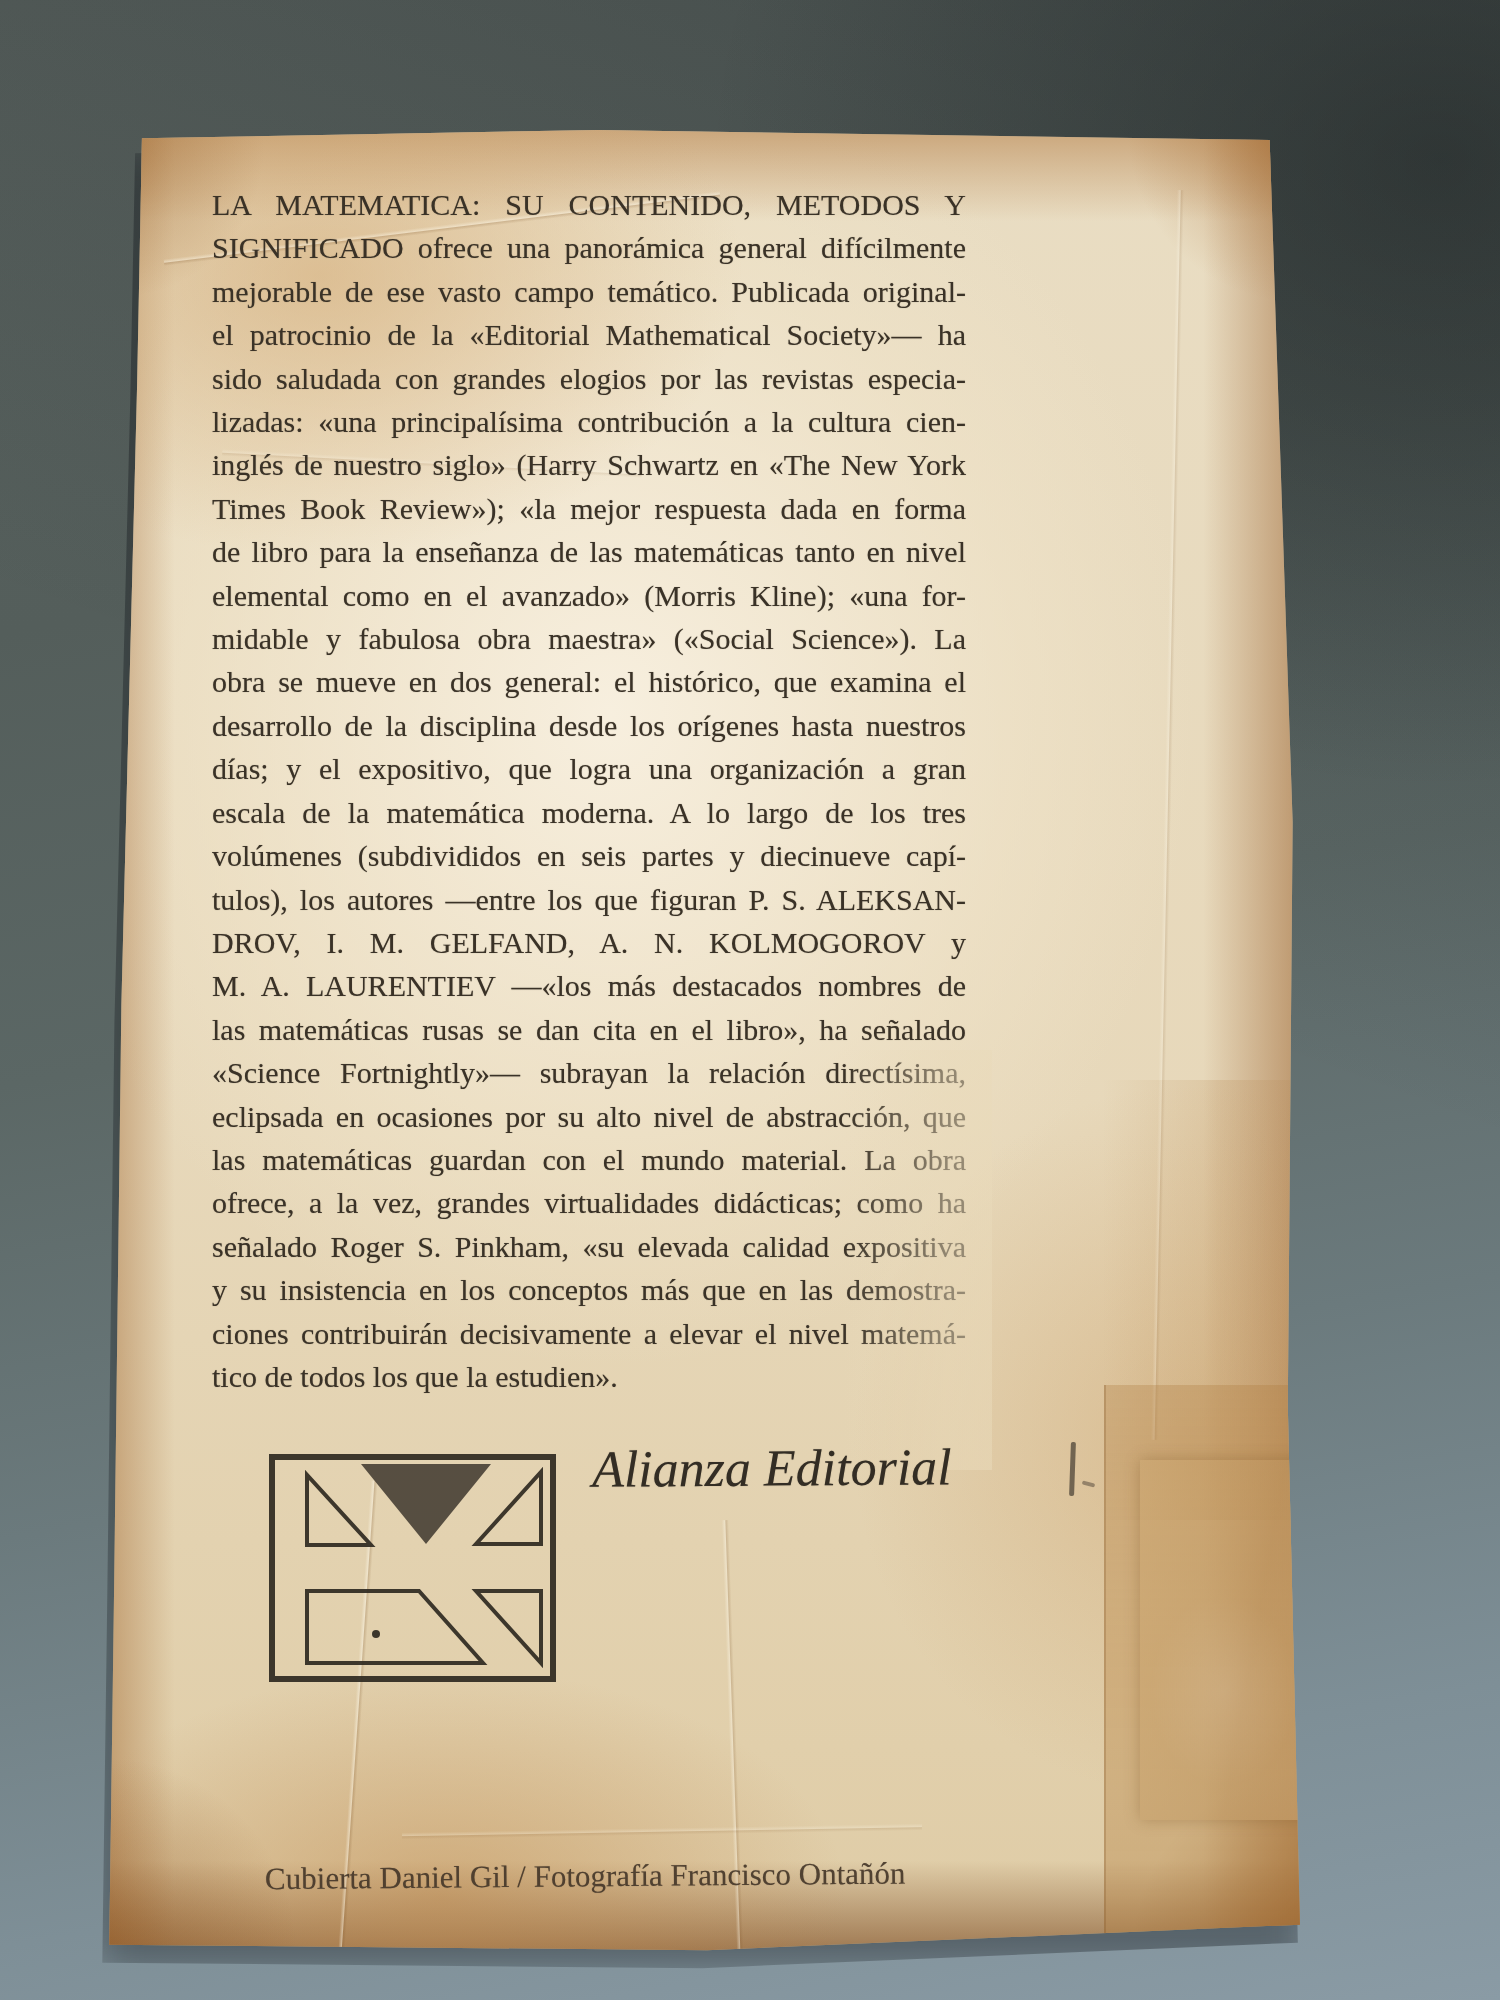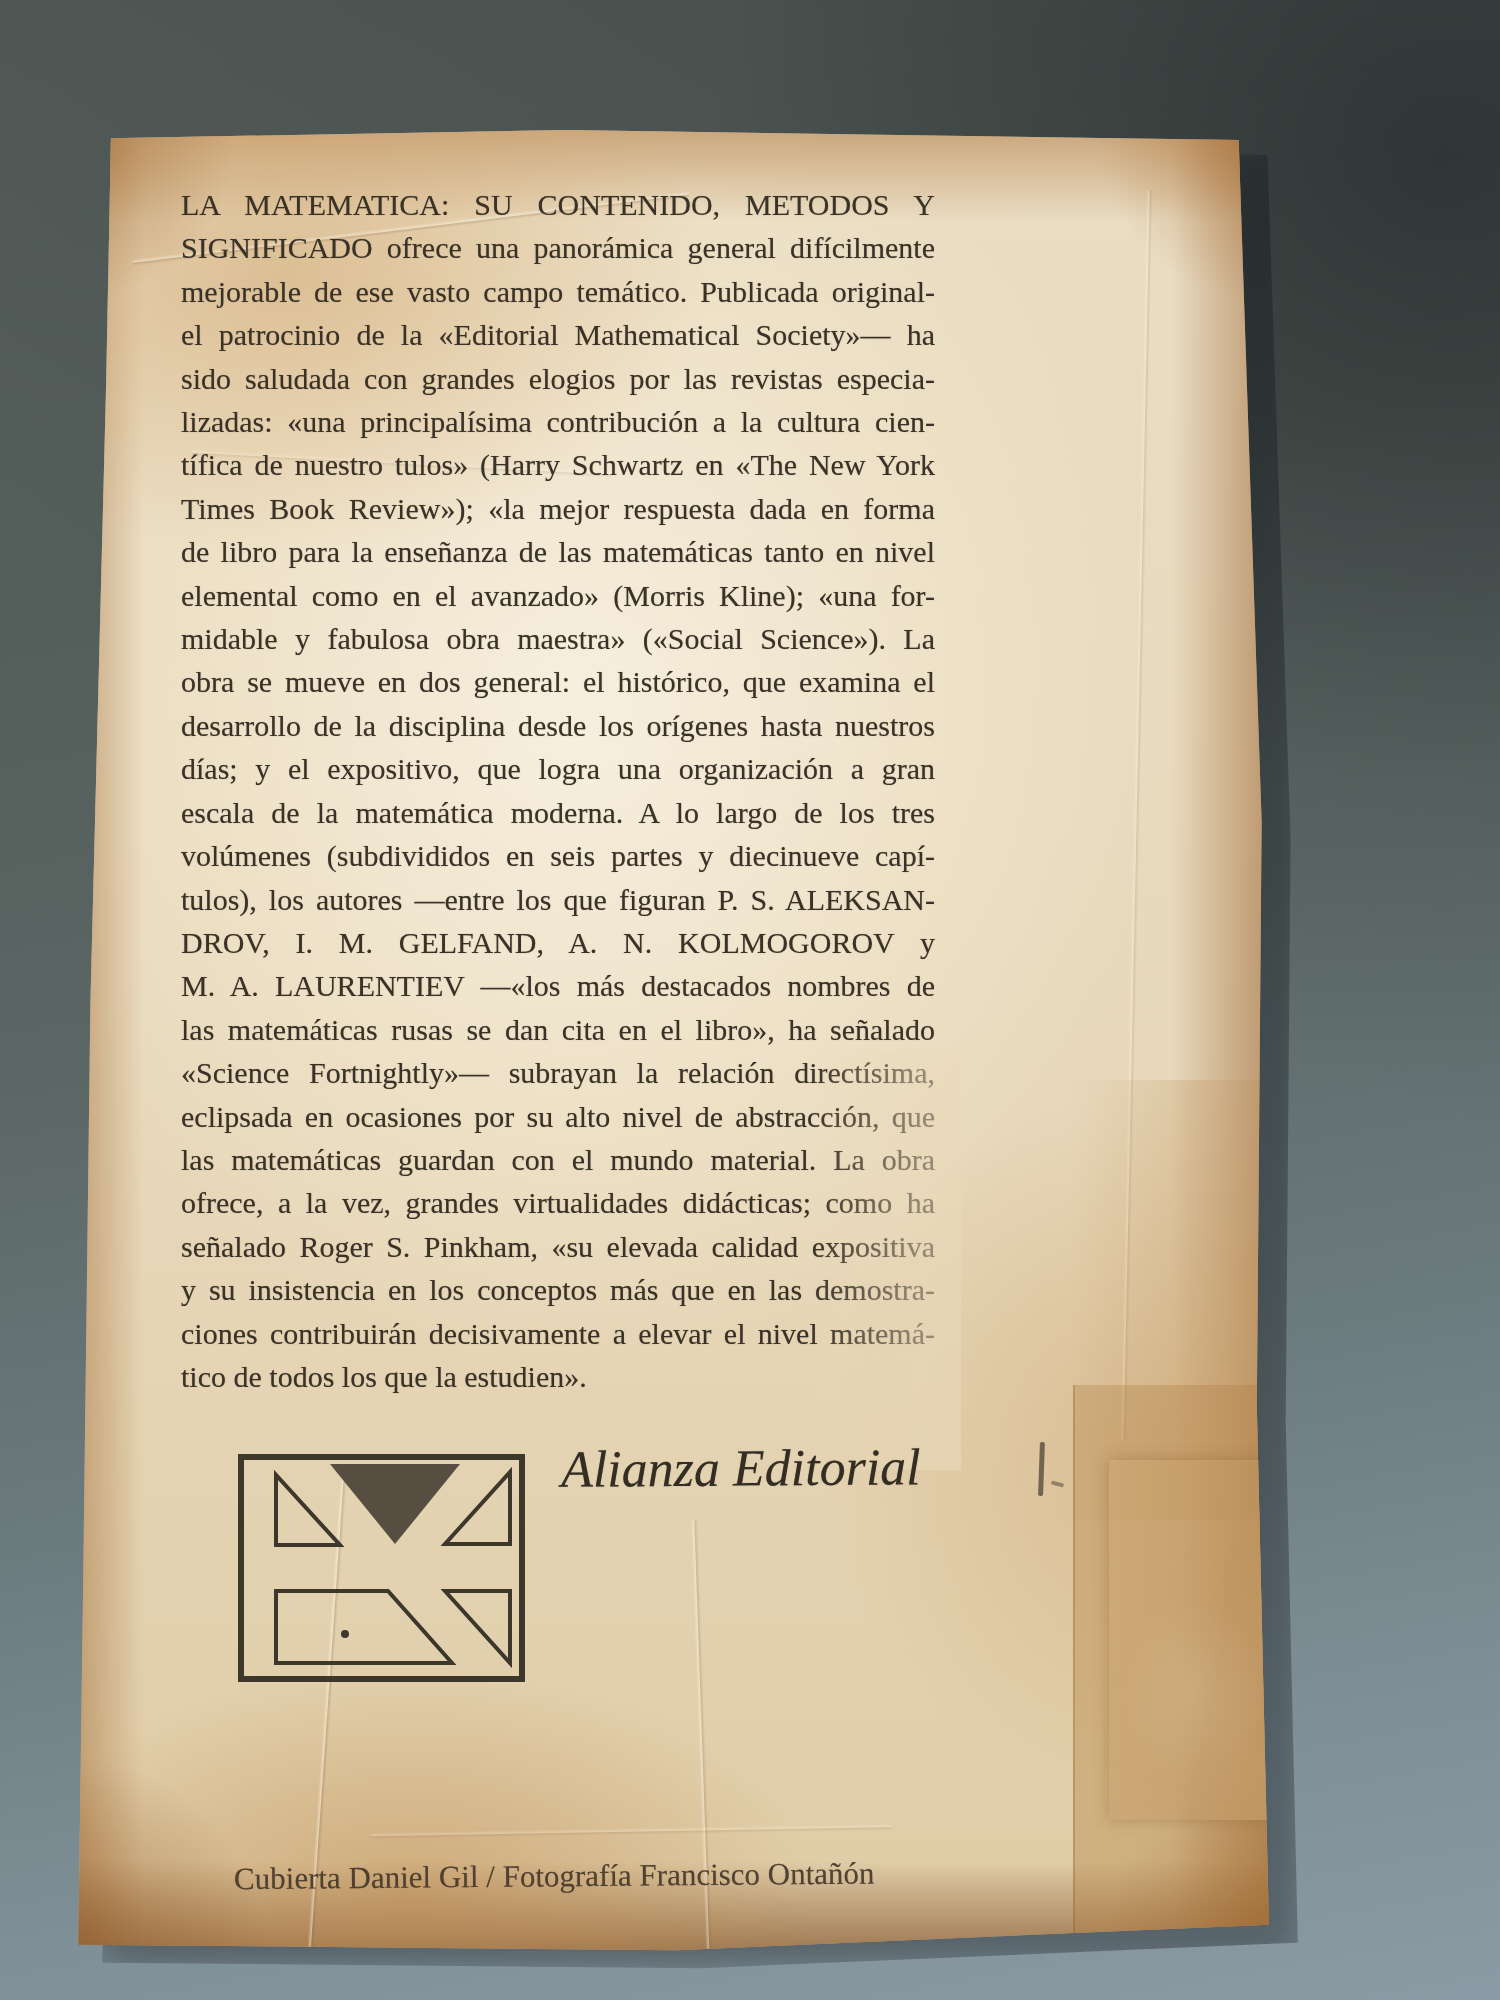--- a/index.html
+++ b/index.html
@@ -11,21 +11,21 @@
       radial-gradient(ellipse 70% 45% at 96% 8%, rgba(10,14,15,.38), rgba(0,0,0,0) 70%),
       linear-gradient(200deg, rgba(20,24,26,.28), rgba(0,0,0,0) 45%),
       linear-gradient(170deg,#59625f 0%, #545e5b 28%, #5b6765 48%, #6b7a7d 68%, #7e8f97 86%, #8a9ba5 100%);}
 
   
   .book-shadow{position:absolute;left:95px;top:145px;width:1215px;height:1825px;
     background:rgba(22,27,30,.42);filter:blur(22px);
     clip-path:polygon(3.3% .45%,41% 0%,96.5% .55%,98.4% 38%,98% 70%,99% 98.5%,50% 99.9%,.6% 99.6%,1% 80%,1.6% 48%,2.9% 14%);}
 
   
-  .book{position:absolute;left:71px;top:130px;width:1210px;height:1822px;
+  .book{position:absolute;left:102px;top:130px;width:1210px;height:1822px;
     clip-path:polygon(3.3% .45%,41% 0%,96.5% .55%,98.4% 38%,98% 70%,99% 98.5%,50% 99.9%,.6% 99.6%,1% 80%,1.6% 48%,2.9% 14%);}
 
   .paper{position:absolute;inset:0;
     background:
       radial-gradient(circle 200px at 1% 1%, rgba(155,100,45,.5), rgba(0,0,0,0) 75%),
       radial-gradient(circle 230px at 99% 0%, rgba(165,105,45,.55), rgba(0,0,0,0) 75%),
       radial-gradient(circle 260px at 0% 100%, rgba(140,85,35,.5), rgba(0,0,0,0) 75%),
       radial-gradient(circle 240px at 100% 100%, rgba(145,90,40,.55), rgba(0,0,0,0) 75%),
       radial-gradient(ellipse 50% 22% at 18% 8%, rgba(208,164,108,.55), rgba(0,0,0,0) 70%),
       radial-gradient(ellipse 40% 28% at 90% 72%, rgba(198,150,92,.38), rgba(0,0,0,0) 70%),
@@ -107,21 +107,21 @@
     <div class="tape-inner"></div>
 
     <div class="blurb">
 
     <div class="line">LA MATEMATICA: SU CONTENIDO, METODOS Y</div>
         <div class="line">SIGNIFICADO ofrece una panorámica general difícilmente</div>
         <div class="line">mejorable de ese vasto campo temático. Publicada original-</div>
         <div class="line">el patrocinio de la «Editorial Mathematical Society»— ha</div>
         <div class="line">sido saludada con grandes elogios por las revistas especia-</div>
         <div class="line">lizadas: «una principalísima contribución a la cultura cien-</div>
-        <div class="line">tífica de nuestro tulos» (Harry Schwartz en «The New York</div>
+        <div class="line">inglés de nuestro siglo» (Harry Schwartz en «The New York</div>
         <div class="line">Times Book Review»); «la mejor respuesta dada en forma</div>
         <div class="line">de libro para la enseñanza de las matemáticas tanto en nivel</div>
         <div class="line">elemental como en el avanzado» (Morris Kline); «una for-</div>
         <div class="line">midable y fabulosa obra maestra» («Social Science»). La</div>
         <div class="line">obra se mueve en dos general: el histórico, que examina el</div>
         <div class="line">desarrollo de la disciplina desde los orígenes hasta nuestros</div>
         <div class="line">días; y el expositivo, que logra una organización a gran</div>
         <div class="line">escala de la matemática moderna. A lo largo de los tres</div>
         <div class="line">volúmenes (subdivididos en seis partes y diecinueve capí-</div>
         <div class="line">tulos), los autores —entre los que figuran P. S. ALEKSAN-</div>

